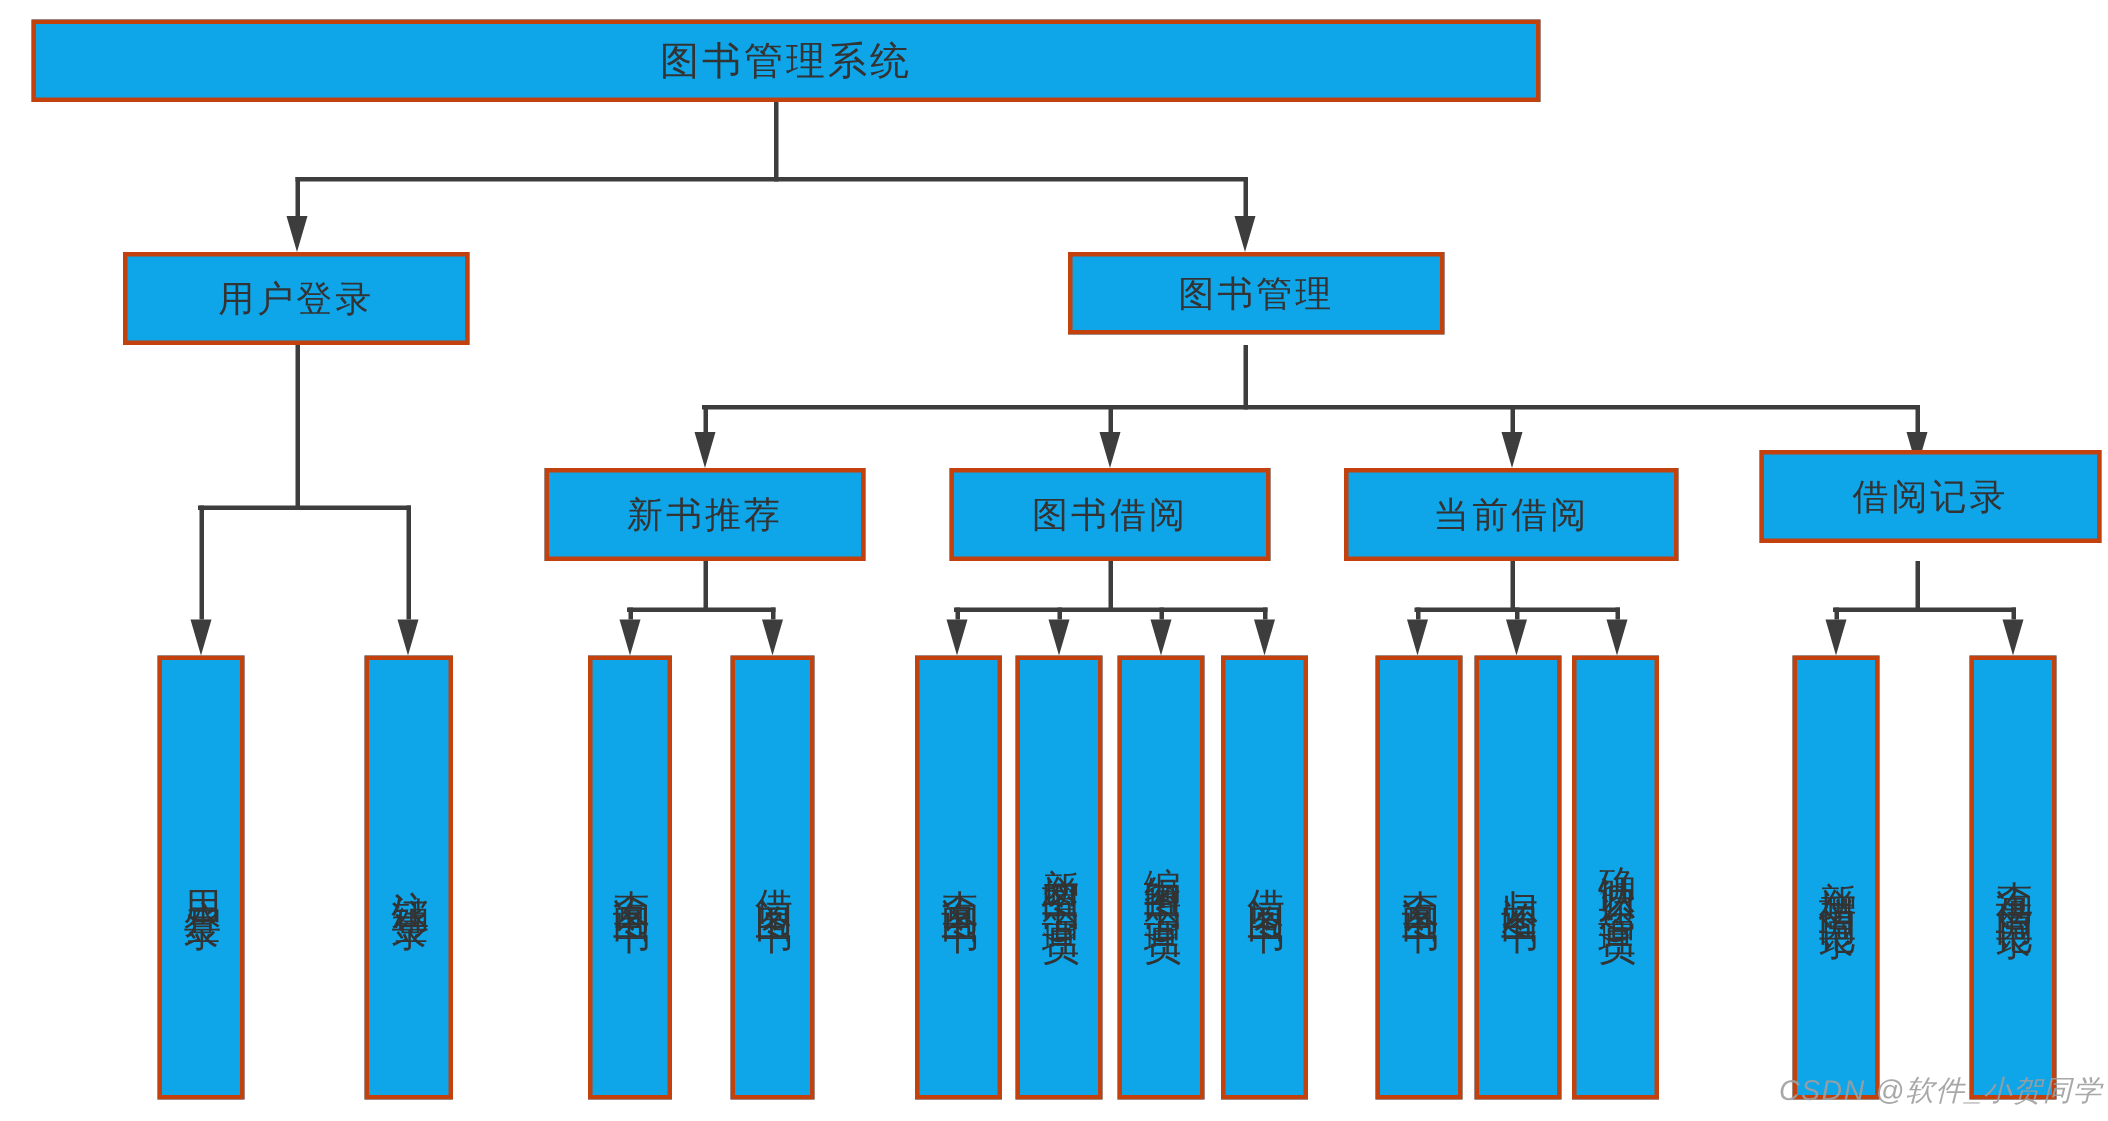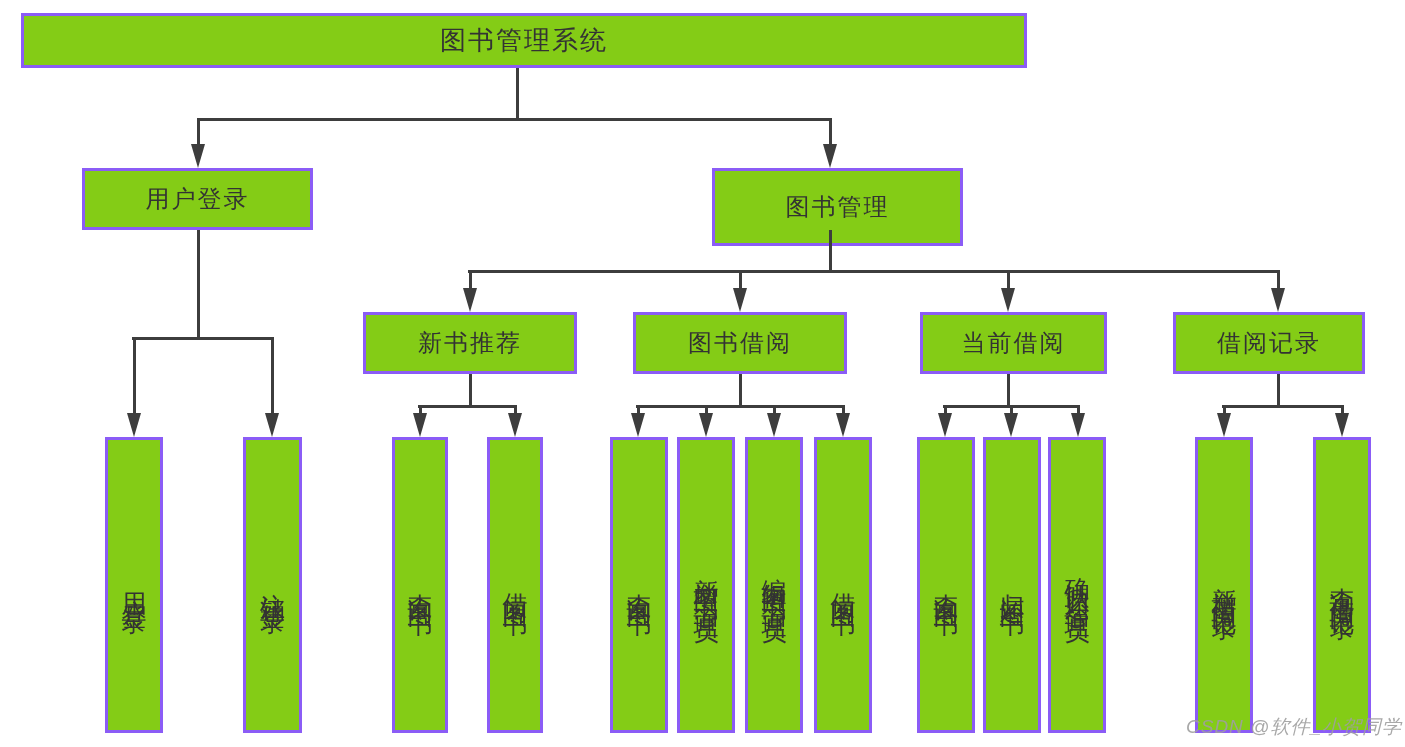--- a/index.html
+++ b/index.html
@@ -6,22 +6,22 @@
   .canvas{
     position:relative;
     width:1405px;height:747px;
     background:#ffffff;
     font-family:"Liberation Sans","DejaVu Sans",sans-serif;
     overflow:hidden;
   }
   .box{
     position:absolute;
     box-sizing:border-box;
-    border:3px solid #8b5cf6;
-    background:#84cc16;
+    border:3px solid #c2410c;
+    background:#0ea5e9;
     display:flex;align-items:center;justify-content:center;
     color:#333333;
   }
   .hbox span{
     font-size:24px;letter-spacing:2px;color:#333333;white-space:nowrap;
   }
   .rootbox span{font-size:26px;}
   .vbox span{
     writing-mode:vertical-rl;
     font-size:25px;letter-spacing:6px;color:#333333;
@@ -54,21 +54,21 @@
   </div>
 
   <div class="vline" style="left:516px;top:68px;height:53px"></div>
   <div class="hline" style="left:197px;top:118px;width:634px"></div>
   <div class="varrow" style="left:197px;top:118px;height:26px"></div>
   <div class="varrow" style="left:829px;top:118px;height:26px"></div>
 
   <div class="box hbox" style="left:82px;top:168px;width:231px;height:62px">
     <span>用户登录</span>
   </div>
-  <div class="box hbox" style="left:712px;top:168px;width:251px;height:78px">
+  <div class="box hbox" style="left:712px;top:168px;width:251px;height:55px">
     <span>图书管理</span>
   </div>
 
   <div class="vline" style="left:197px;top:230px;height:110px"></div>
   <div class="hline" style="left:132px;top:337px;width:142px"></div>
   <div class="varrow" style="left:133px;top:337px;height:76px"></div>
   <div class="varrow" style="left:271px;top:337px;height:76px"></div>
 
   <div class="vline" style="left:829px;top:230px;height:43px"></div>
   <div class="hline" style="left:468px;top:270px;width:812px"></div>
@@ -76,24 +76,24 @@
   <div class="varrow" style="left:739px;top:270px;height:18px"></div>
   <div class="varrow" style="left:1007px;top:270px;height:18px"></div>
   <div class="varrow" style="left:1277px;top:270px;height:18px"></div>
 
   <div class="box hbox" style="left:633px;top:312px;width:214px;height:62px">
     <span>图书借阅</span>
   </div>
   <div class="box hbox" style="left:363px;top:312px;width:214px;height:62px">
     <span>新书推荐</span>
   </div>
-  <div class="box hbox" style="left:920px;top:312px;width:187px;height:62px">
+  <div class="box hbox" style="left:896px;top:312px;width:223px;height:62px">
     <span>当前借阅</span>
   </div>
-  <div class="box hbox" style="left:1173px;top:312px;width:192px;height:62px">
+  <div class="box hbox" style="left:1173px;top:300px;width:228px;height:62px">
     <span>借阅记录</span>
   </div>
 
   <div class="vline" style="left:469px;top:374px;height:34px"></div>
   <div class="hline" style="left:418px;top:405px;width:99px"></div>
   <div class="varrow" style="left:419px;top:405px;height:8px"></div>
   <div class="varrow" style="left:514px;top:405px;height:8px"></div>
 
   <div class="vline" style="left:739px;top:374px;height:34px"></div>
   <div class="hline" style="left:636px;top:405px;width:209px"></div>

